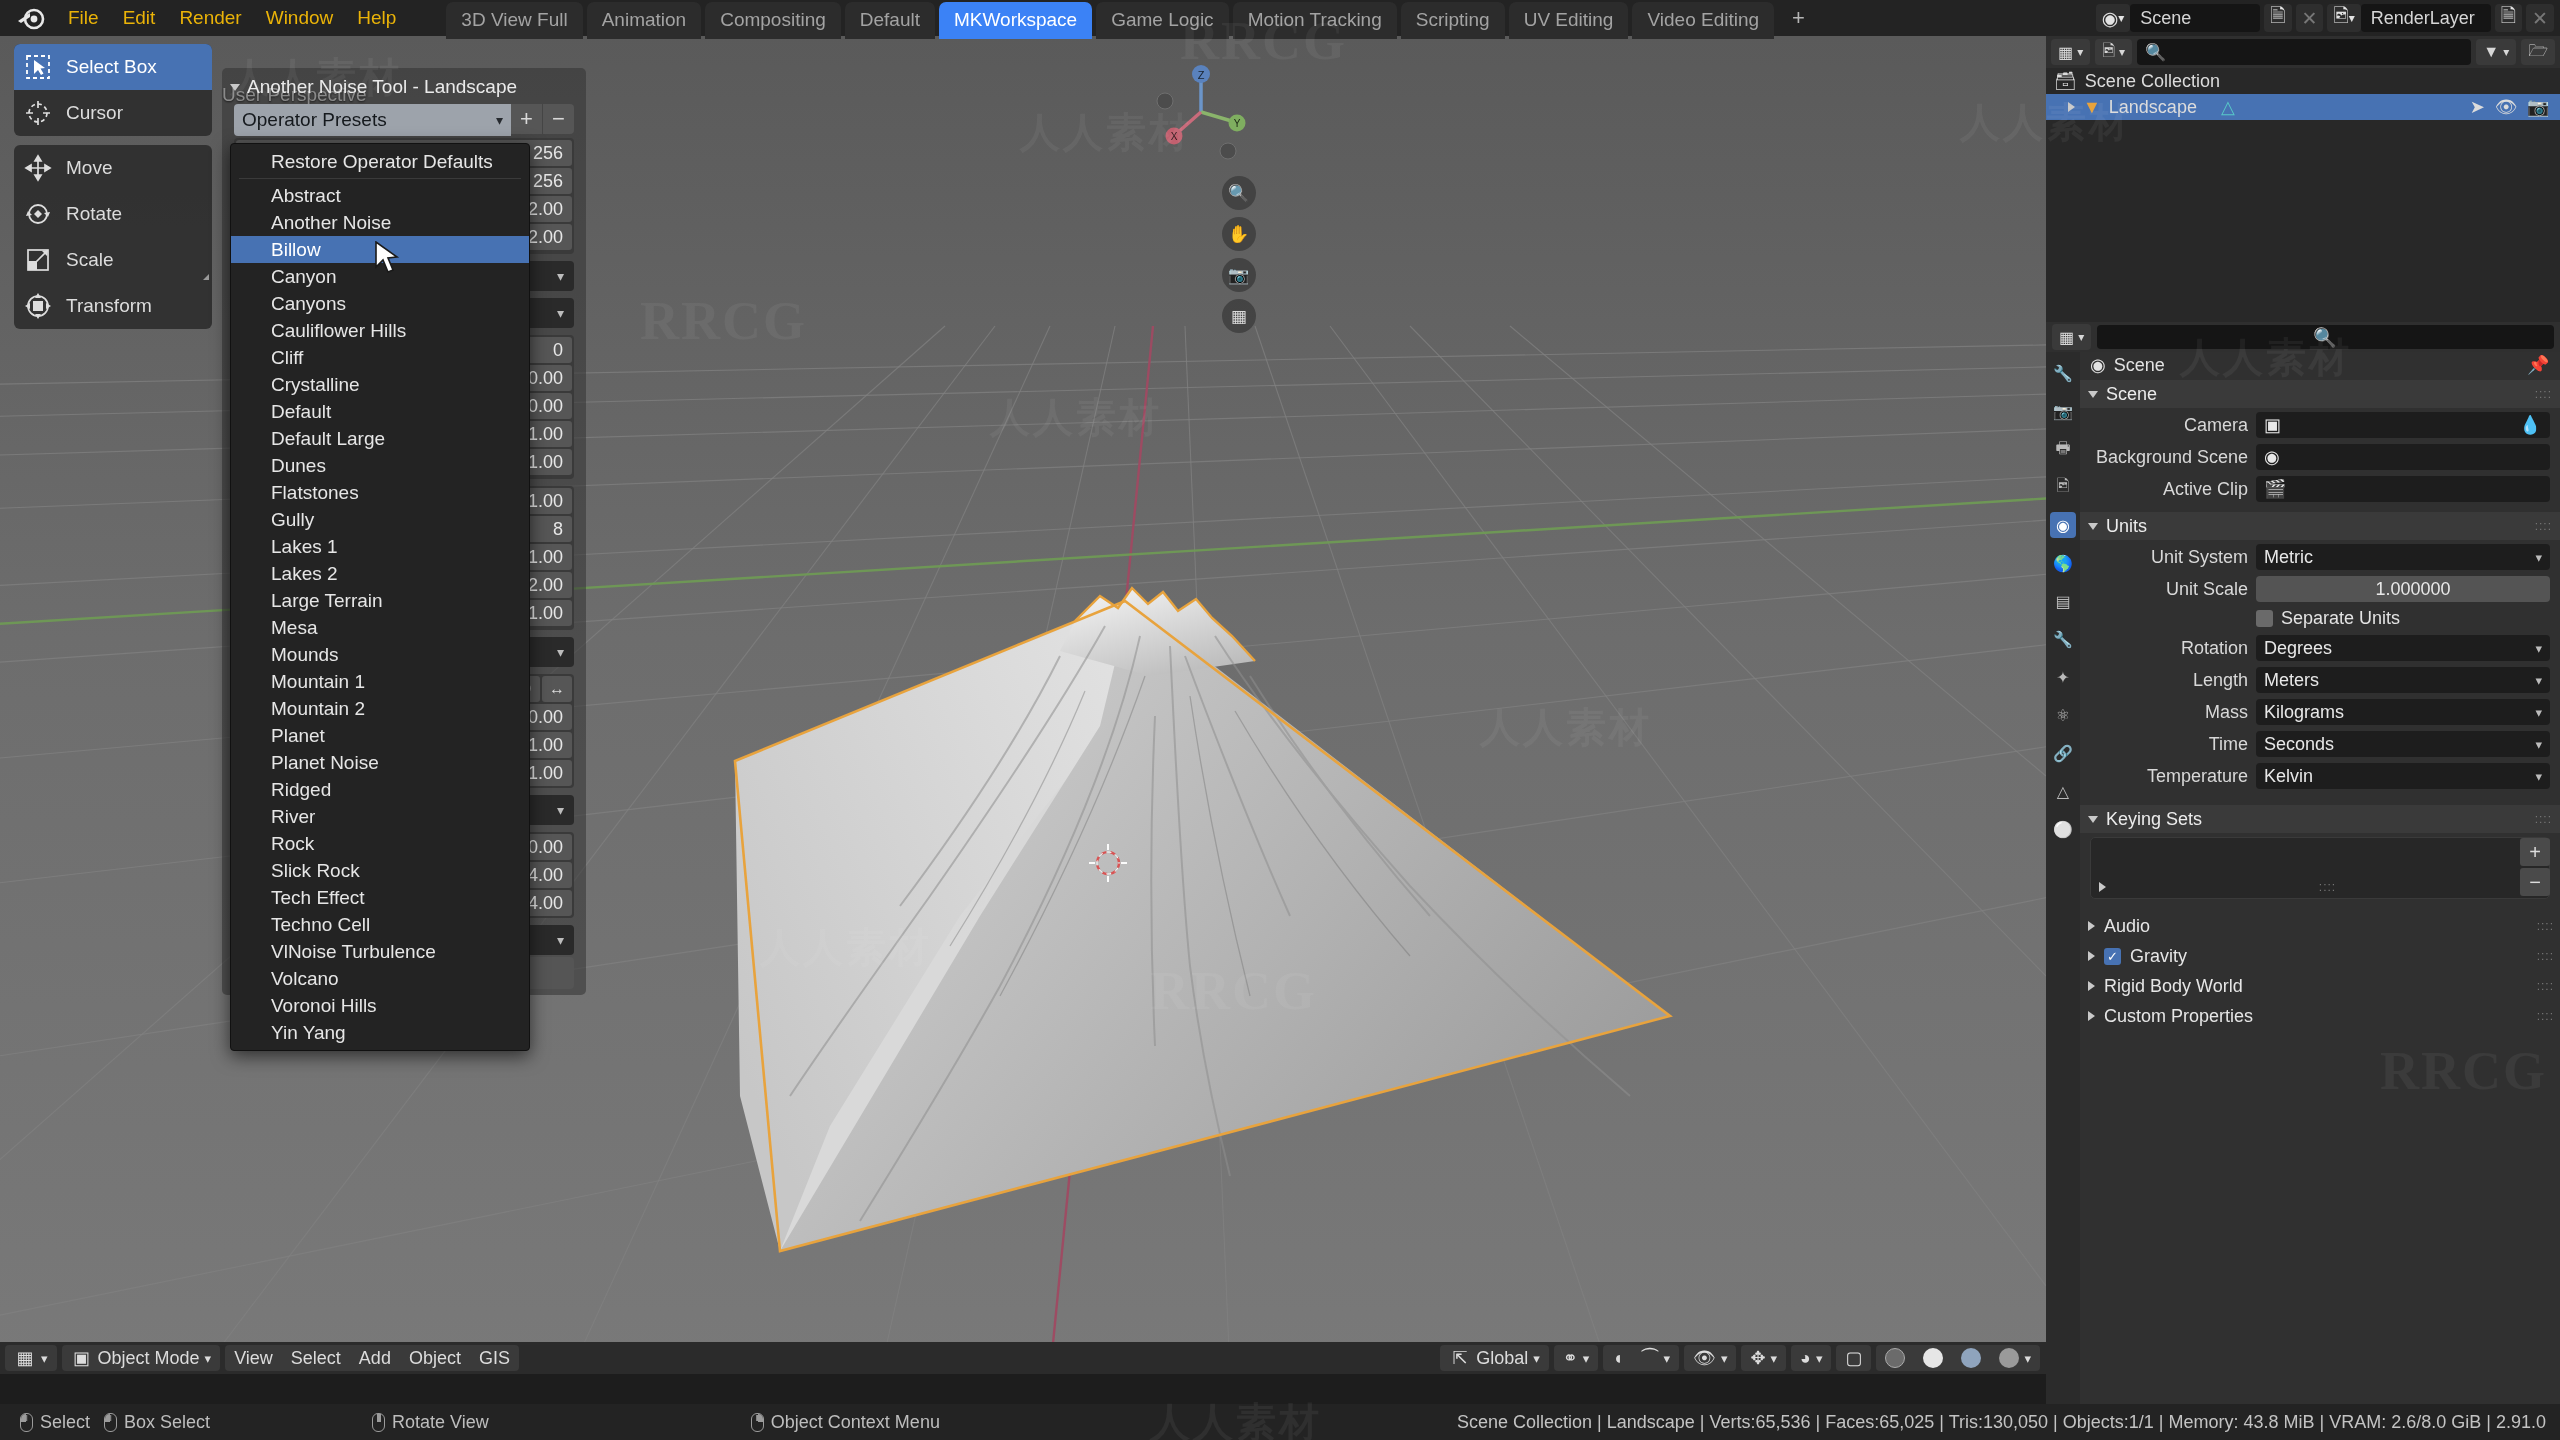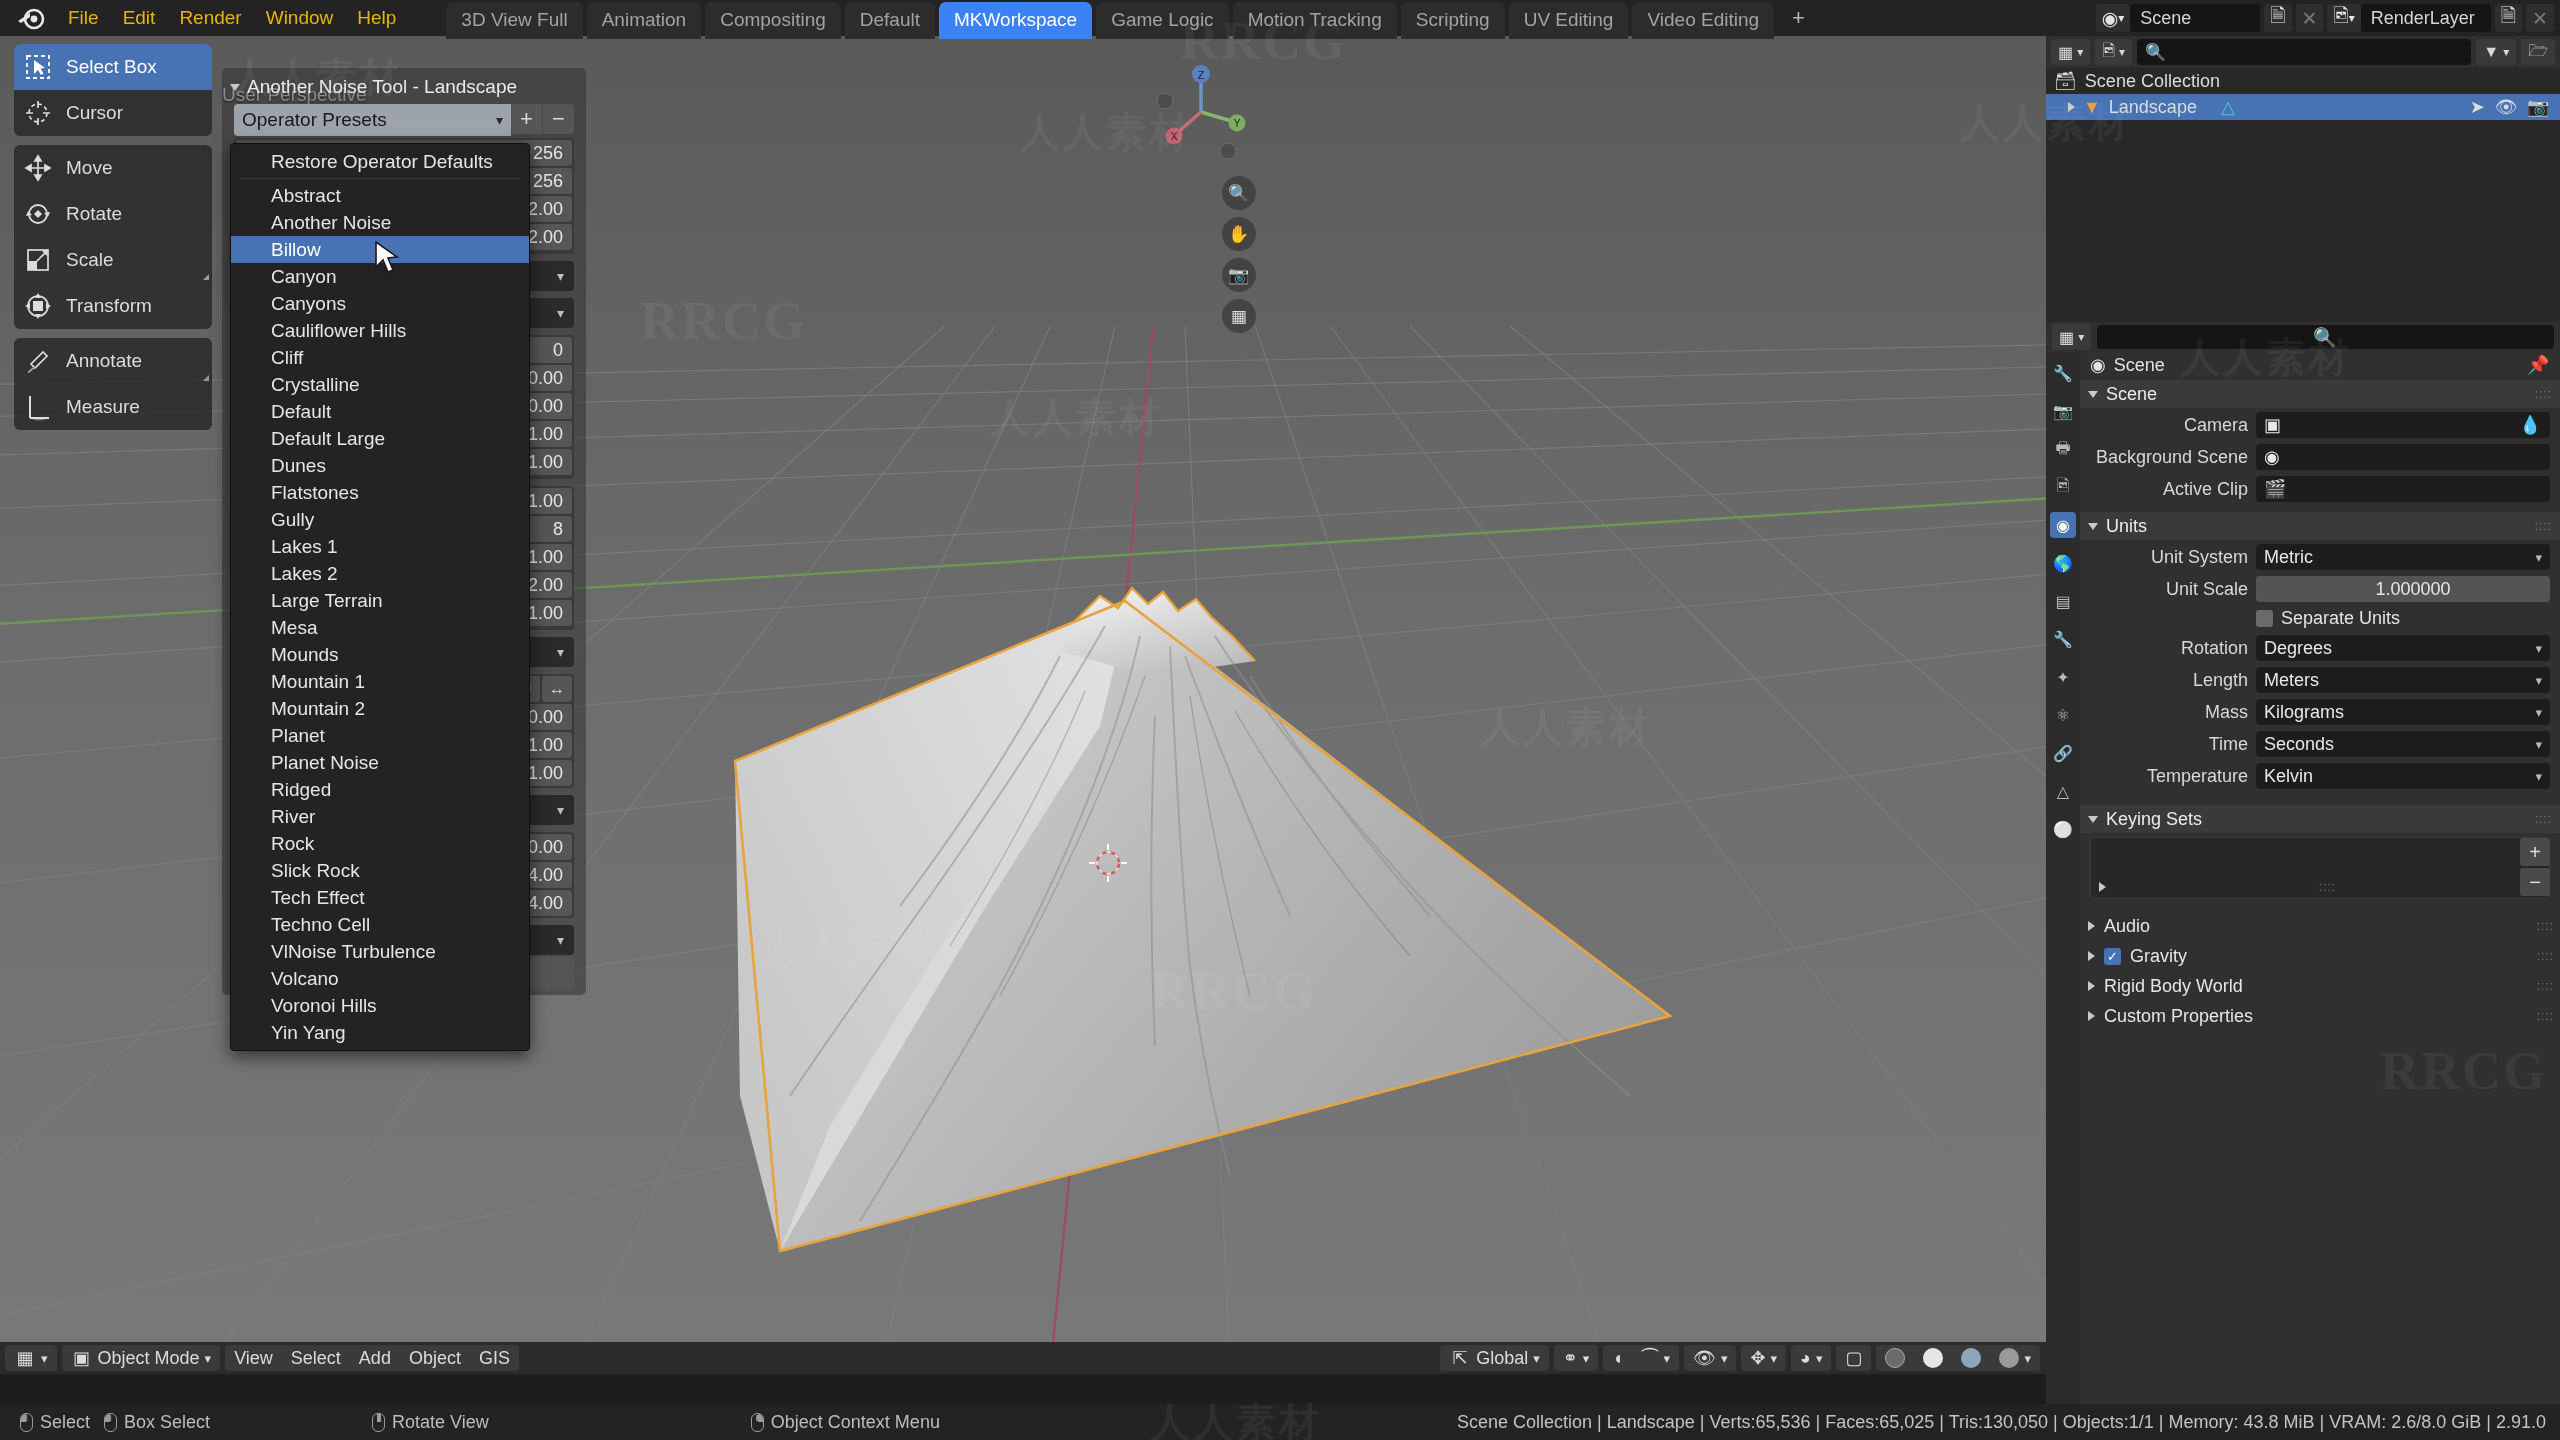--- a/index.html
+++ b/index.html
@@ -519,42 +519,20 @@
           <polygon points="15,2 12,7 18,7" fill="#ddd"></polygon>
             <polygon points="15,28 12,23 18,23" fill="#ddd"></polygon>
           <polygon points="2,15 7,12 7,18" fill="#ddd"></polygon>
             <polygon points="28,15 23,12 23,18" fill="#ddd"></polygon>
         </svg>
       </span>
       <span>Transform</span>
     </div>
   </div>
 
-  <div class="tgroup">
-    <div class="titem">
-      <span class="tico">
-        <svg width="30" height="30" viewBox="0 0 30 30">
-          <path d="M8 18 L20 6 L24 10 L12 22 Z" fill="none" stroke="#ddd" stroke-width="1.7"></path>
-          <path d="M5 26 C8 26 9 21 12 22" fill="none" stroke="#7fb7a9" stroke-width="1.8"></path>
-        </svg>
-      </span>
-      <span>Annotate</span>
-      <span class="corner"></span>
-    </div>
-    <div class="titem">
-      <span class="tico">
-        <svg width="30" height="30" viewBox="0 0 30 30">
-          <line x1="7" y1="4" x2="7" y2="26" stroke="#ddd" stroke-width="2"></line>
-          <path d="M7 26 A18 18 0 0 0 25 26 Z" fill="#7fb7a9" opacity="0.65"></path>
-          <line x1="7" y1="26" x2="26" y2="26" stroke="#ddd" stroke-width="2"></line>
-        </svg>
-      </span>
-      <span>Measure</span>
-    </div>
-  </div>
 </div>
 
 <div id="oppanel">
   <div id="op-title">
     <span class="tri-d"></span>
     <span>Another Noise Tool - Landscape</span>
   </div>
 
   <div id="presets-row">
     <div id="presets-box">

